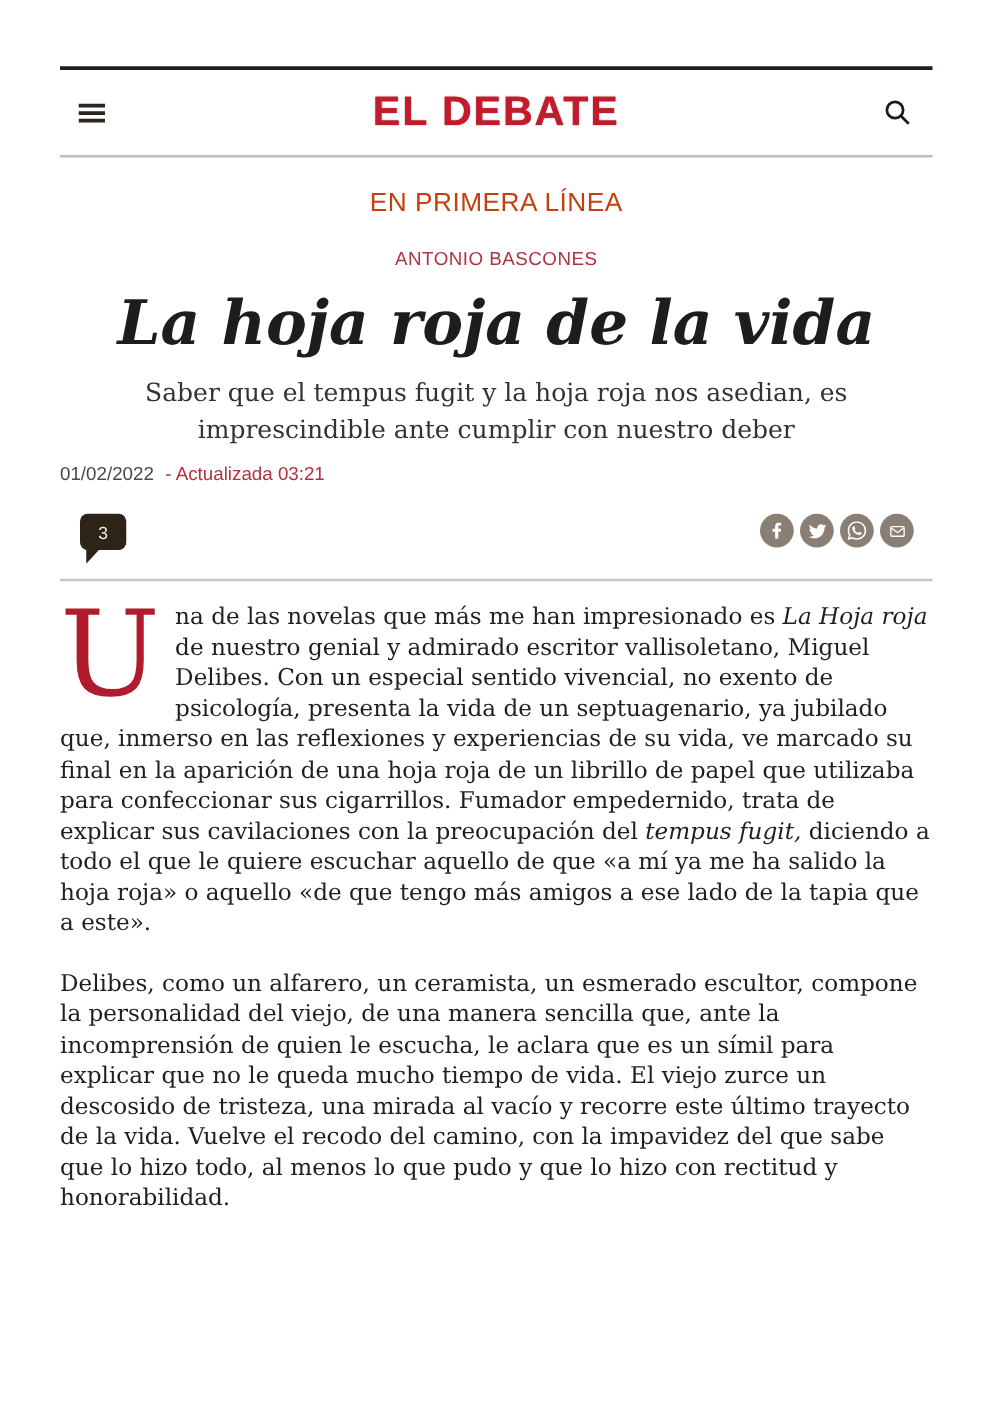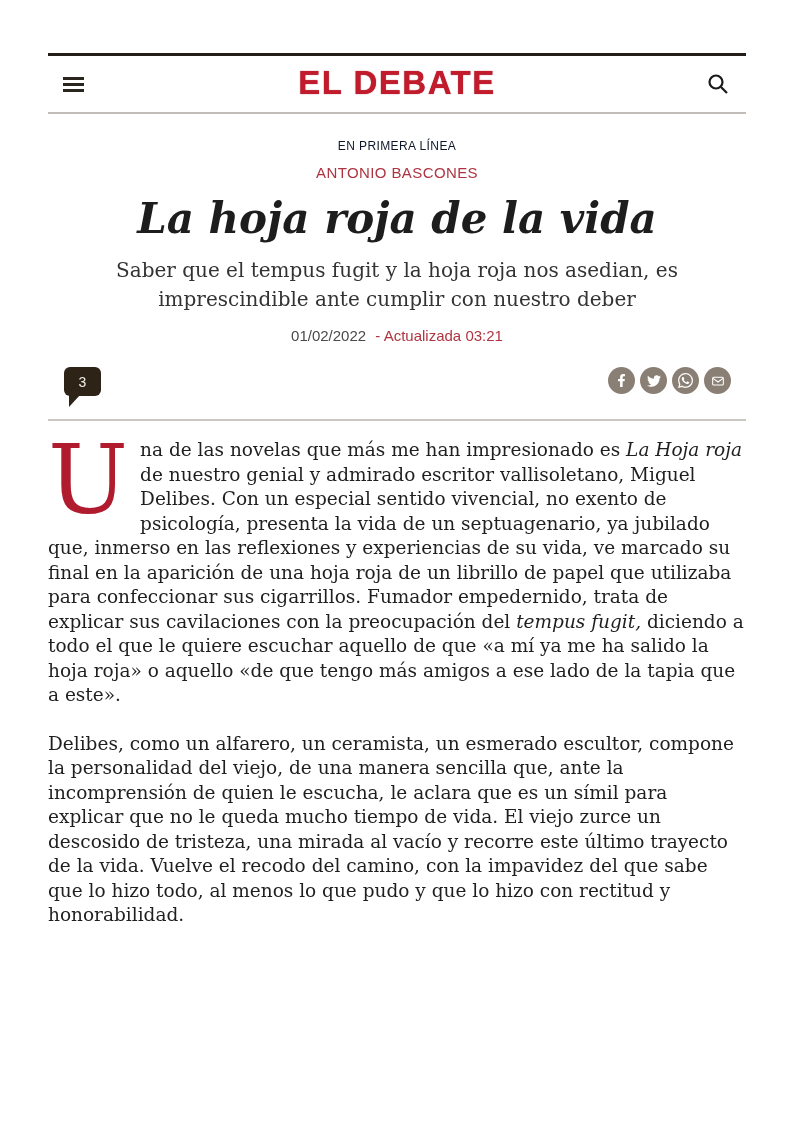--- a/index.html
+++ b/index.html
@@ -8,55 +8,55 @@
     width:794px; height:1123px;
     font-family:"Liberation Sans", sans-serif;
     color:#1f1f1f;
     overflow:hidden;
   }
   .container { margin:0 48px; width:698px; }
 
   
   .top-rule { margin-top:53px; border-top:3px solid #231d1a; }
   .header-bar {
-    position:relative; height:58px;
+    position:relative; height:70px;
     display:flex; align-items:center; justify-content:space-between;
     padding:0 15px;
     border-bottom:2px solid #c2bdb9;
   }
   .hamburger { width:21px; display:flex; flex-direction:column; gap:3px; cursor:pointer; }
   .hamburger span { display:block; height:3px; background:#2b2520; }
   .logo {
     position:absolute; left:50%; top:50%; transform:translate(-50%,-52%);
     font-size:33px; font-weight:800; letter-spacing:1.5px;
     color:#c21b2c; white-space:nowrap;
     text-shadow:0 0 1px #8e1020;
   }
   .search-btn { width:26px; height:26px; cursor:pointer; display:flex; align-items:center; justify-content:center; }
 
   
   .kicker {
     margin-top:25px; text-align:center;
-    font-size:12px; letter-spacing:0.4px; color:#0f172a;
+    font-size:21px; letter-spacing:0.4px; color:#c2410c;
   }
   .author {
-    margin-top:11px; text-align:center;
+    margin-top:24px; text-align:center;
     font-size:15px; letter-spacing:0.4px; color:#ad3440;
   }
   .title {
     margin-top:13px; text-align:center;
     font-family:"DejaVu Serif", serif; font-style:italic; font-weight:600;
-    font-size:42px; color:#1d1d1d;
+    font-size:49px; color:#1d1d1d;
   }
   .subtitle {
     margin:13px auto 0; max-width:672px; text-align:center;
     font-family:"DejaVu Serif", serif;
     font-size:20px; line-height:1.45; color:#333333;
   }
-  .dateline { margin-top:13px; text-align:center; font-size:15px; }
+  .dateline { margin-top:13px; text-align:left; font-size:15px; }
   .dateline .date { color:#4a4a4a; }
   .dateline .updated { color:#b0343f; margin-left:5px; }
 
   
   .share-row {
     margin-top:23px;
     display:flex; align-items:flex-start; justify-content:space-between;
   }
   .comment-badge {
     position:relative; margin-left:16px;

